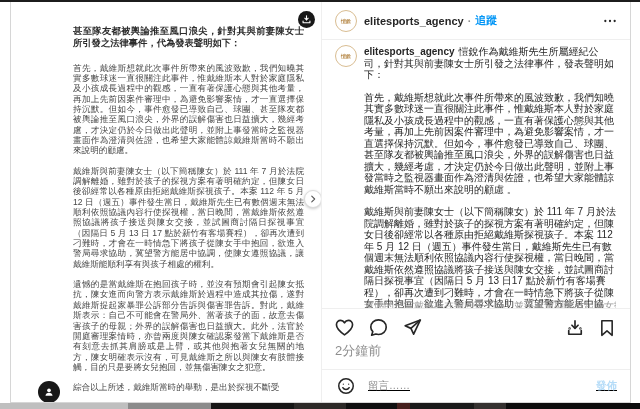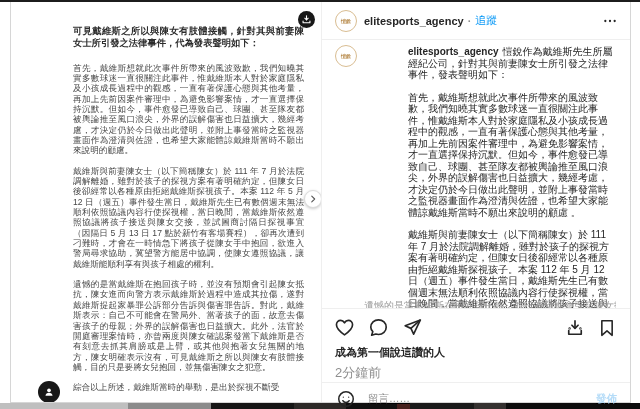--- a/index.html
+++ b/index.html
@@ -39,25 +39,25 @@
   .right-panel { flex:1; display:flex; flex-direction:column; border-left:1px solid #efefef;
                  background:#fff; min-width:0; }
 
   .post-header { height:38px; flex:0 0 38px; border-bottom:1px solid #efefef;
                  display:flex; align-items:center; padding:0 12px 0 13px; }
   .avatar { width:22px; height:22px; border-radius:50%; background:#fff; border:1px solid #d9bd92;
             display:flex; align-items:center; justify-content:center; flex:0 0 22px;
             font-size:5px; color:#b98d4f; font-weight:bold; letter-spacing:0; overflow:hidden; }
   .post-header .username { margin-left:7px; font-size:11px; font-weight:700; color:#262626; }
   .post-header .sep { margin:0 4px; color:#8e8e8e; font-size:11px; font-weight:700; }
-  .follow-link { color:#0095f6; font-size:11px; font-weight:400; cursor:pointer; }
+  .follow-link { color:#0095f6; font-size:11px; font-weight:700; cursor:pointer; }
   .more-btn { margin-left:auto; background:none; border:none; display:flex; align-items:center; }
 
   .caption-area { position:relative; flex:0 0 269px; height:269px; overflow:hidden;
-                  padding:4px 14px 0 13px; display:flex; border-bottom:1px solid #efefef;gap:44px; }
+                  padding:4px 14px 0 13px; display:flex; border-bottom:1px solid #efefef; }
   .caption-avatar-col { flex:0 0 29px; padding-top:1px; }
   .caption-text { flex:1; font-size:10px; line-height:11.5px; color:#262626; padding-top:2px; min-width:0; }
   .caption-text .u { font-weight:700; margin-right:4px; }
   .caption-text p.body { margin-top:11px; }
   .caption-clip { position:absolute; left:42px; right:14px; bottom:0; height:8px; overflow:hidden;
                   font-size:10px; line-height:11.5px; color:#9b9b9b; white-space:nowrap; }
 
   .actions-row { flex:0 0 27px; display:flex; align-items:center; padding:8px 13px 0 12px; }
   .actions-row .grp { display:flex; align-items:center; gap:13px; }
   .actions-row .right-grp { margin-left:auto; display:flex; align-items:center; gap:12px; }
@@ -78,21 +78,21 @@
 
 <div class="screen">
 
   <div class="top-strip"></div>
   <div class="bottom-strip"></div>
 
   <div class="modal">
 
     <div class="image-panel">
       <div class="doc">
-        <div class="doc-heading">可見戴維斯之所以與陳女有肢體接觸，針對其與前妻陳女士所引發之法律事件，代為發表聲明如下：</div>
+        <div class="doc-heading">甚至隊友都被輿論推至風口浪尖，針對其與前妻陳女士所引發之法律事件，代為發表聲明如下：</div>
         <p>首先，戴維斯想就此次事件所帶來的風波致歉，我們知曉其實多數球迷一直很關注此事件，惟戴維斯本人對於家庭隱私及小孩成長過程中的觀感，一直有著保護心態與其他考量，再加上先前因案件審理中，為避免影響案情，才一直選擇保持沉默。但如今，事件愈發已導致自己、球團、甚至隊友都被輿論推至風口浪尖，外界的誤解傷害也日益擴大，幾經考慮，才決定仍於今日做出此聲明，並附上事發當時之監視器畫面作為澄清與佐證，也希望大家能體諒戴維斯當時不願出來說明的顧慮。</p>
         <p>戴維斯與前妻陳女士（以下簡稱陳女）於 111 年 7 月於法院調解離婚，雖對於孩子的探視方案有著明確約定，但陳女日後卻經常以各種原由拒絕戴維斯探視孩子。本案 112 年 5 月 12 日（週五）事件發生當日，戴維斯先生已有數個週末無法順利依照協議內容行使探視權，當日晚間，當戴維斯依然遵照協議將孩子接送與陳女交接，並試圖商討隔日探視事宜（因隔日 5 月 13 日 17 點於新竹有客場賽程），卻再次遭到刁難時，才會在一時情急下將孩子從陳女手中抱回，欲進入警局尋求協助，冀望警方能居中協調，使陳女遵照協議，讓戴維斯能順利享有與孩子相處的權利。</p>
         <p>遺憾的是當戴維斯在抱回孩子時，並沒有預期會引起陳女抵抗，陳女進而向警方表示戴維斯於過程中造成其拉傷，遂對戴維斯提起家暴罪公訴部分告訴與傷害罪告訴。對此，戴維斯表示：自己不可能會在警局外、當著孩子的面，故意去傷害孩子的母親；外界的誤解傷害也日益擴大。此外，法官於開庭審理案情時，亦曾兩度與陳女確認案發當下戴維斯是否有刻意去抓其肩膀或是上臂，或其他與抱著女兒無關的地方，陳女明確表示沒有，可見戴維斯之所以與陳女有肢體接觸，目的只是要將女兒抱回，並無傷害陳女之犯意。</p>
         <p>綜合以上所述，戴維斯當時的舉動，是出於探視不斷受</p>
       </div>
 
       <button class="img-download-btn">
         <span>
           <svg width="11" height="11" viewBox="0 0 24 24" fill="none" stroke="#ffffff" stroke-width="2.4" stroke-linecap="round" stroke-linejoin="round">
             <path d="M12 4v8.5"></path>
@@ -190,21 +190,20 @@
           <button class="icon-btn">
             <span>
               <svg width="20" height="20" viewBox="0 0 24 24" fill="none" stroke="#262626" stroke-width="1.9" stroke-linejoin="round">
                 <path d="M5.8 3.2h12.4v17.6l-6.2-5.3-6.2 5.3V3.2z"></path>
               </svg>
             </span>
           </button>
         </div>
       </div>
 
-      <div class="like-row">成為第一個說這讚的人</div>
       <div class="time-row">2分鐘前</div>
 
       <div class="comment-row">
         <button class="icon-btn">
           <span>
             <svg width="20" height="20" viewBox="0 0 24 24" fill="none" stroke="#262626" stroke-width="1.8" stroke-linecap="round">
               <circle cx="12" cy="12" r="8.7"></circle>
               <circle cx="8.8" cy="9.8" r="0.7" fill="#262626" stroke="none"></circle>
               <circle cx="15.2" cy="9.8" r="0.7" fill="#262626" stroke="none"></circle>
               <path d="M8.2 14a4.4 4.4 0 0 0 7.6 0"></path>

